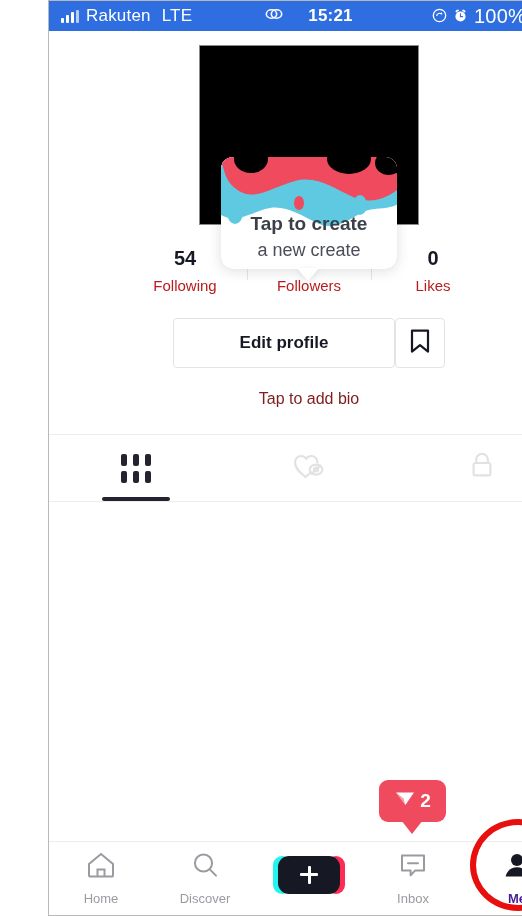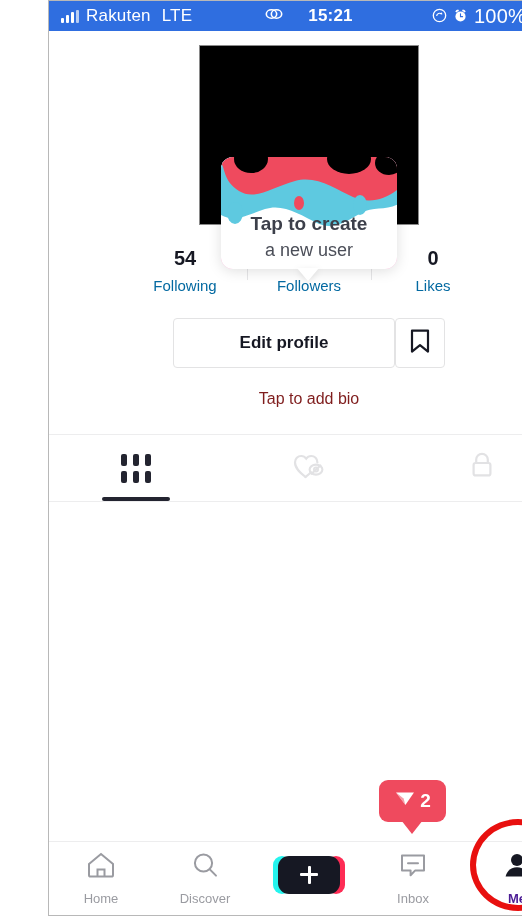--- a/index.html
+++ b/index.html
@@ -89,21 +89,21 @@
   .profile { padding-top: 14px; background: #ffffff; }
   .avatar-wrap { display: flex; justify-content: center; }
   .redact-avatar { width: 220px; height: 180px; }
 
   .stats {
     display: flex; align-items: center; justify-content: center;
     margin-top: 20px;
   }
   .stat { width: 123px; text-align: center; }
   .stat-val { font-size: 20px; font-weight: 700; color: #161823; line-height: 26px; }
-  .stat-lbl { font-size: 15px; color: #0369a1; margin-top: 5px; line-height: 20px; }
+  .stat-lbl { font-size: 15px; color: #b91c1c; margin-top: 5px; line-height: 20px; }
   .stat-div { width: 1px; height: 18px; background: #e6e6e8; }
 
   .actions {
     display: flex; justify-content: center; align-items: center;
     margin-top: 22px;
   }
   .btn-edit {
     width: 222px; height: 50px;
     border: 1px solid #e3e3e4; border-radius: 4px;
     background: #ffffff;
@@ -356,21 +356,21 @@
         <ellipse cx="30" cy="2" rx="17" ry="14" fill="#000000"></ellipse>
         <ellipse cx="128" cy="2" rx="22" ry="15" fill="#000000"></ellipse>
         <ellipse cx="168" cy="6" rx="14" ry="12" fill="#000000"></ellipse>
         <ellipse cx="78" cy="46" rx="5" ry="7" fill="#ef4a5e"></ellipse>
         <ellipse cx="139" cy="48" rx="7" ry="10" fill="#5ec9e0"></ellipse>
         <ellipse cx="14" cy="56" rx="8" ry="11" fill="#5ec9e0"></ellipse>
       </svg>
     </div>
     <div class="card-text">
       <div class="card-l1">Tap to create</div>
-      <div class="card-l2">a new user</div>
+      <div class="card-l2">a new create</div>
     </div>
   </div>
   <div class="card-tail"></div>
 
   <div class="send-badge">
     <span>
       <svg width="22" height="20" viewBox="0 0 22 20">
         <path d="M2 3.5 L20 3.5 L11.4 16 Z" fill="#ffffff"></path>
         <path d="M2 3.5 L11.4 16 L9.6 9.4 Z" fill="#ef4a5e" opacity="0.55"></path>
       </svg>

